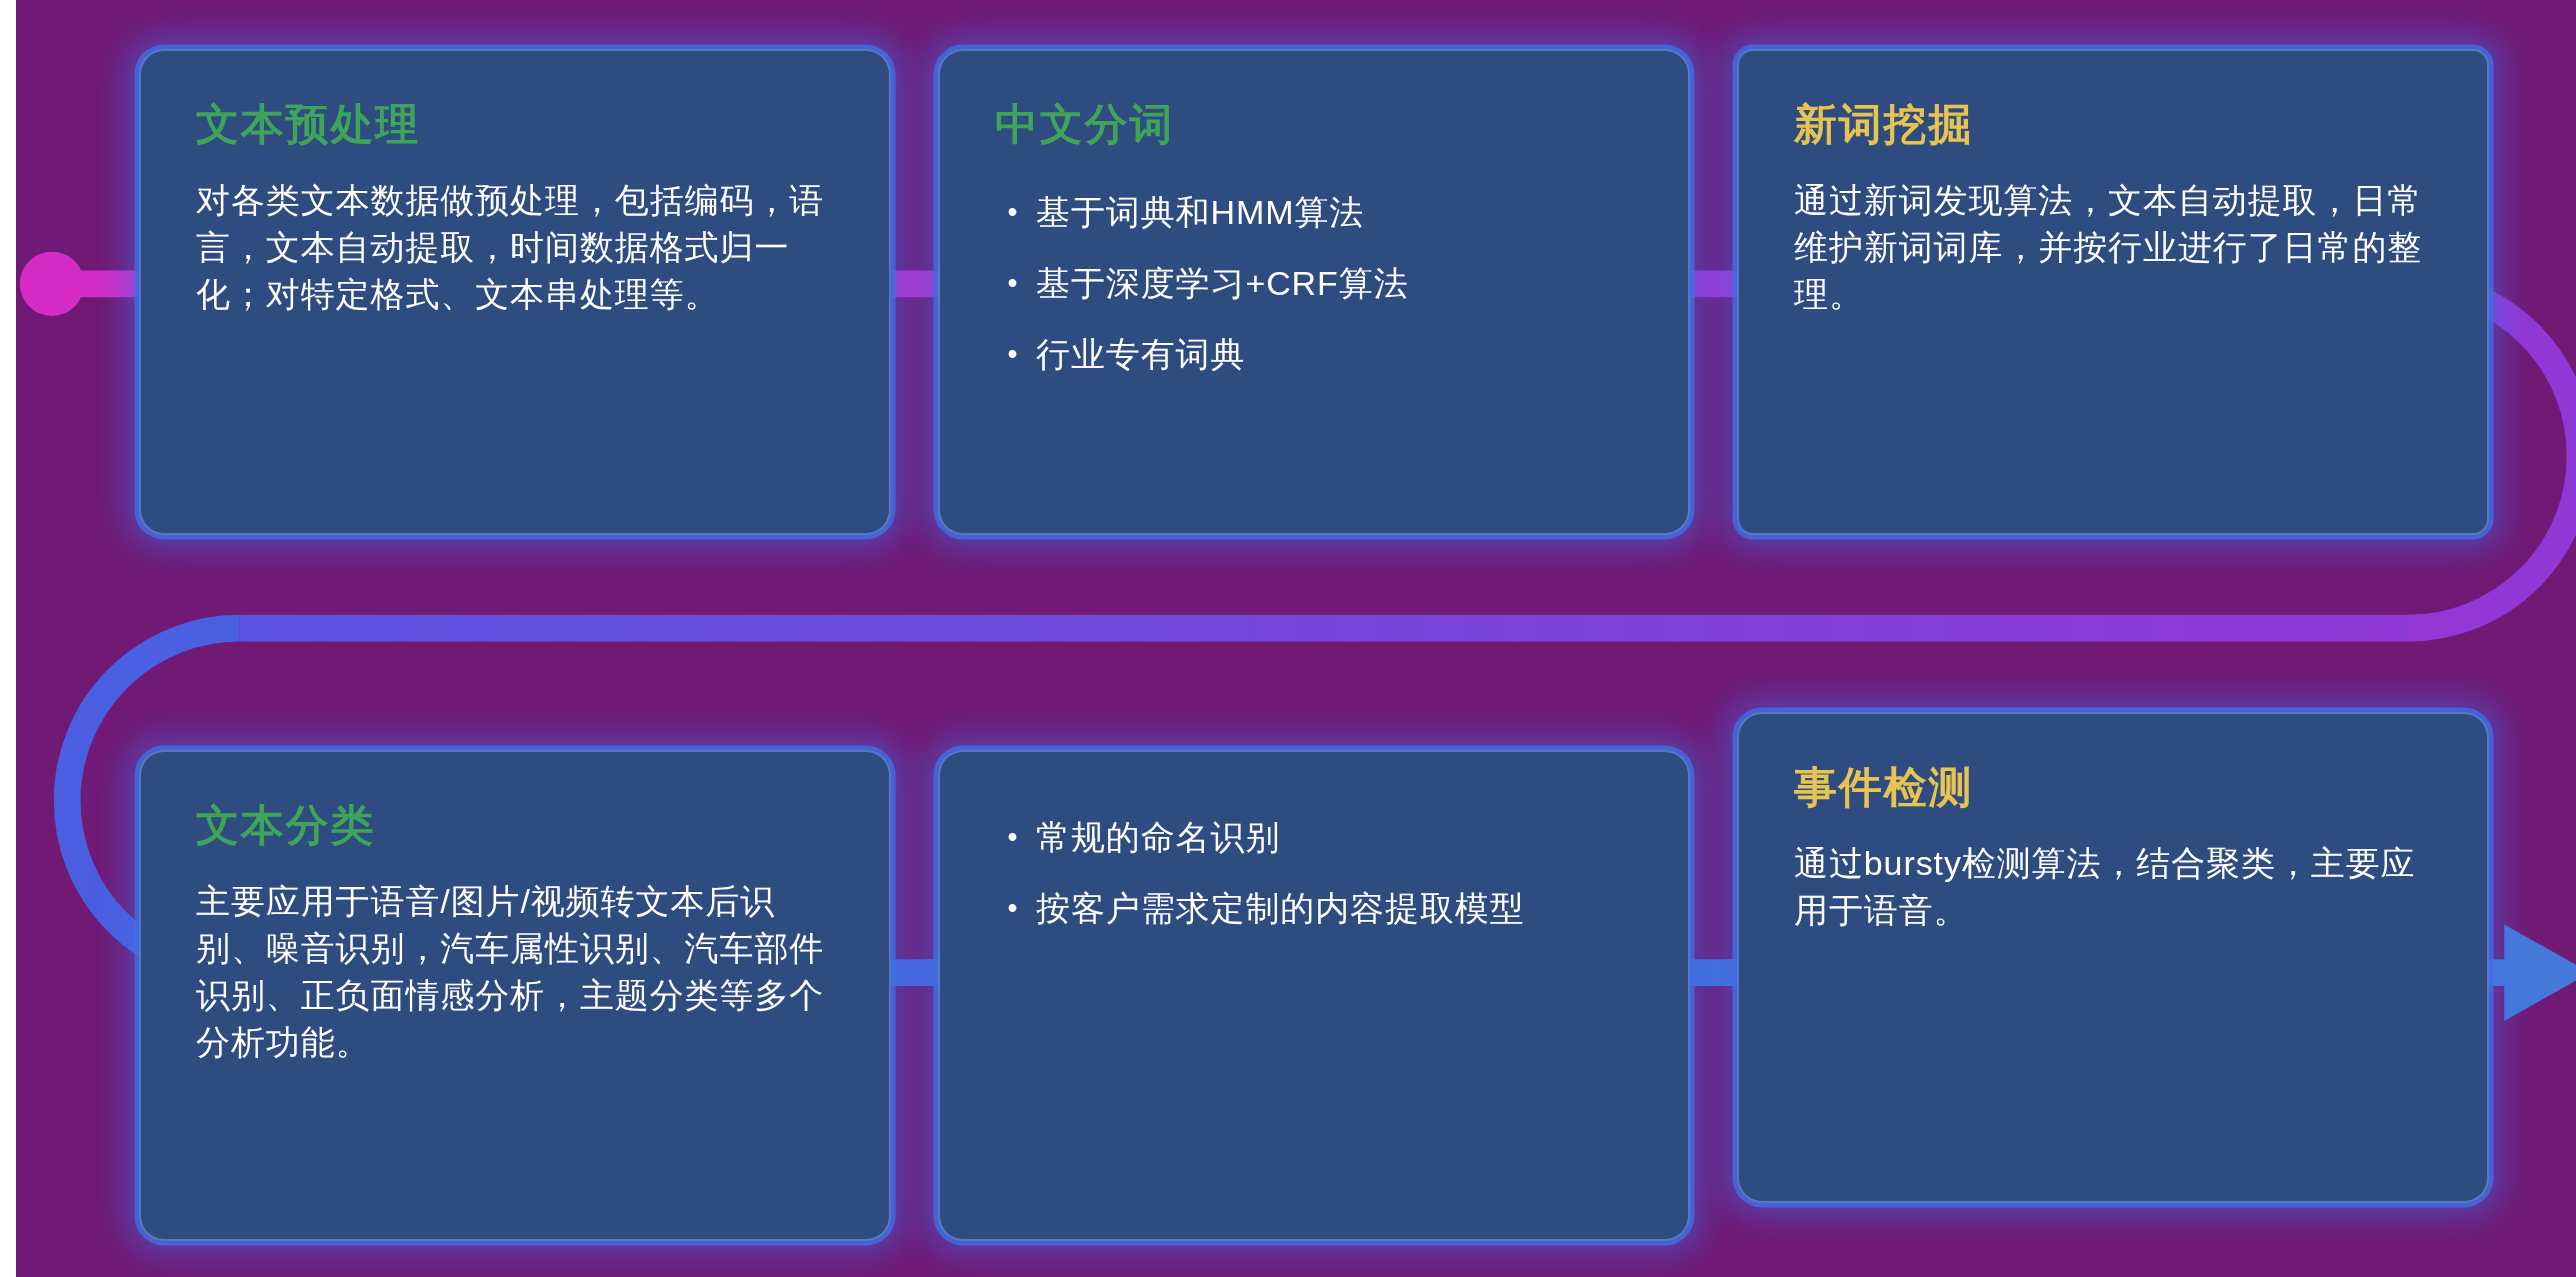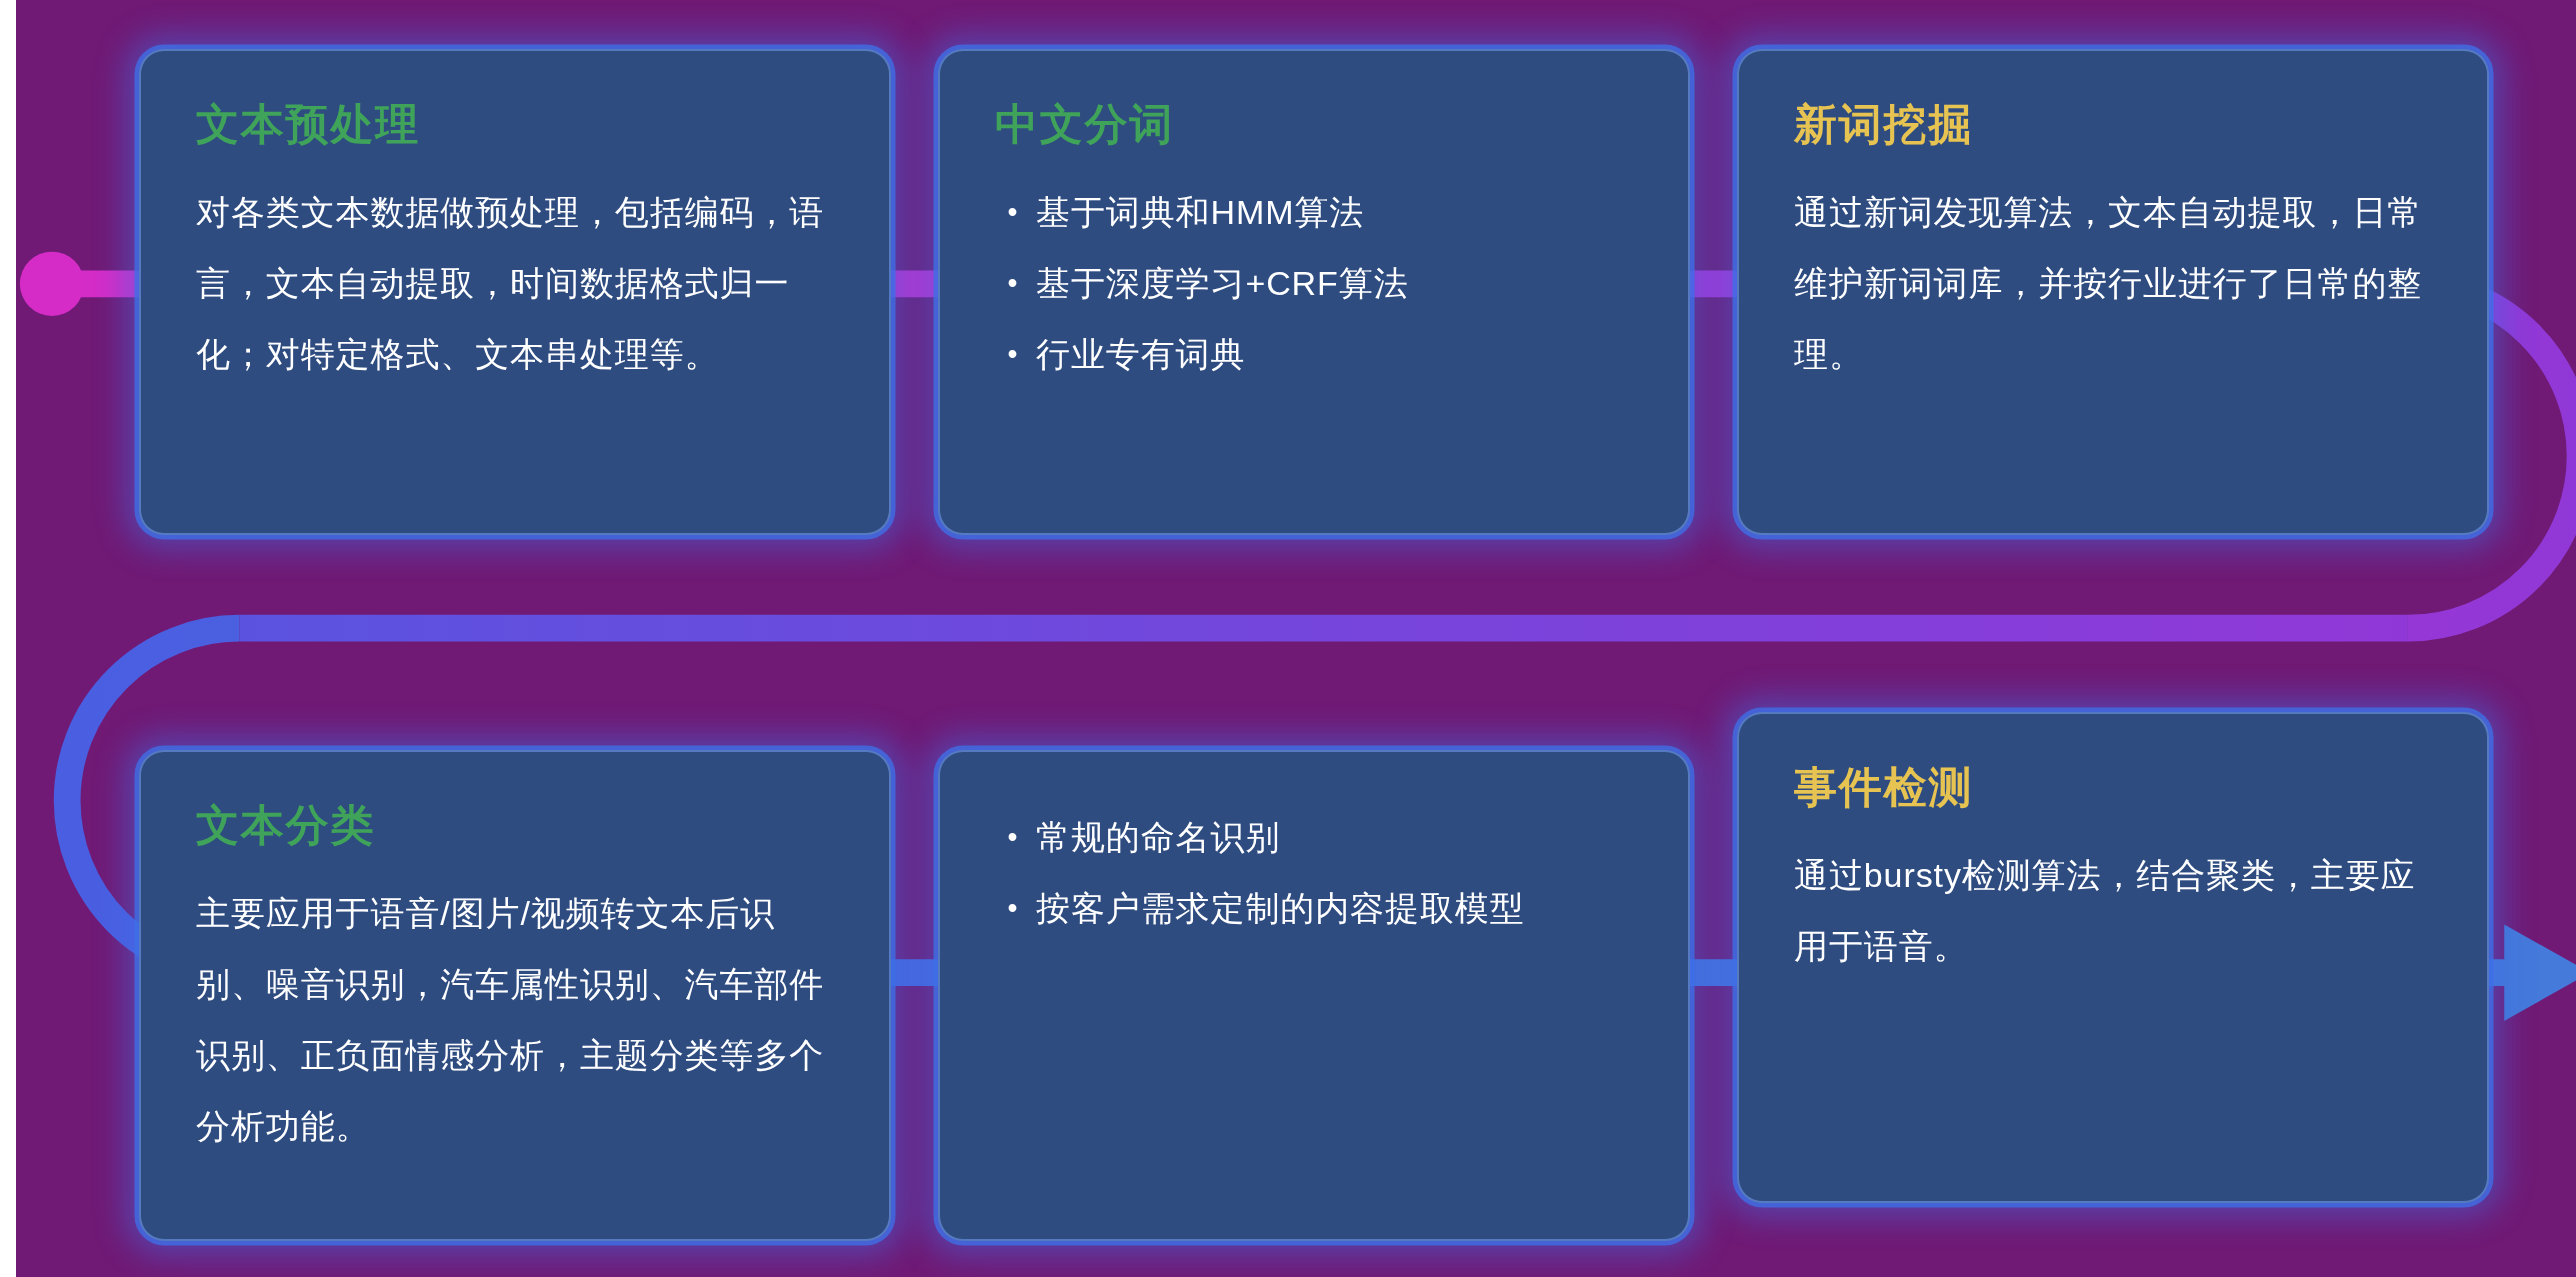--- a/index.html
+++ b/index.html
@@ -42,21 +42,21 @@
     font-weight: bold;
     letter-spacing: 1.8px;
     margin-bottom: 23px;
   }
   .card-title.green  { color: #3fa45a; }
   .card-title.yellow { color: #e7c351; }
 
   .card-body {
     color: #ffffff;
     font-size: 34px;
-    line-height: 71px;
+    line-height: 47px;
     letter-spacing: 0.9px;
   }
 
   .bullet-list { list-style: none; margin-top: 5.4px; }
   .bullet-item {
     display: flex;
     color: #ffffff;
     font-size: 34px;
     line-height: 71px;
     letter-spacing: 0.9px;
@@ -115,21 +115,21 @@
         <span class="bullet-dot">•</span>
         <span class="bullet-text">基于深度学习+CRF算法</span>
       </li>
       <li class="bullet-item">
         <span class="bullet-dot">•</span>
         <span class="bullet-text">行业专有词典</span>
       </li>
     </ul>
   </div>
 
-  <div class="card" style="left:1721px; top:49px;">
+  <div class="card" style="left:1721px; top:49px;border-radius:16px;">
     <h2 class="card-title yellow">新词挖掘</h2>
     <p class="card-body">通过新词发现算法，文本自动提取，日常维护新词词库，并按行业进行了日常的整理。</p>
   </div>
 
   <div class="card row2" style="left:123px; top:750px;">
     <h2 class="card-title green">文本分类</h2>
     <p class="card-body">主要应用于语音/图片/视频转文本后识别、噪音识别，汽车属性识别、汽车部件识别、正负面情感分析，主题分类等多个分析功能。</p>
   </div>
 
   <div class="card row2" style="left:922px; top:750px;">

